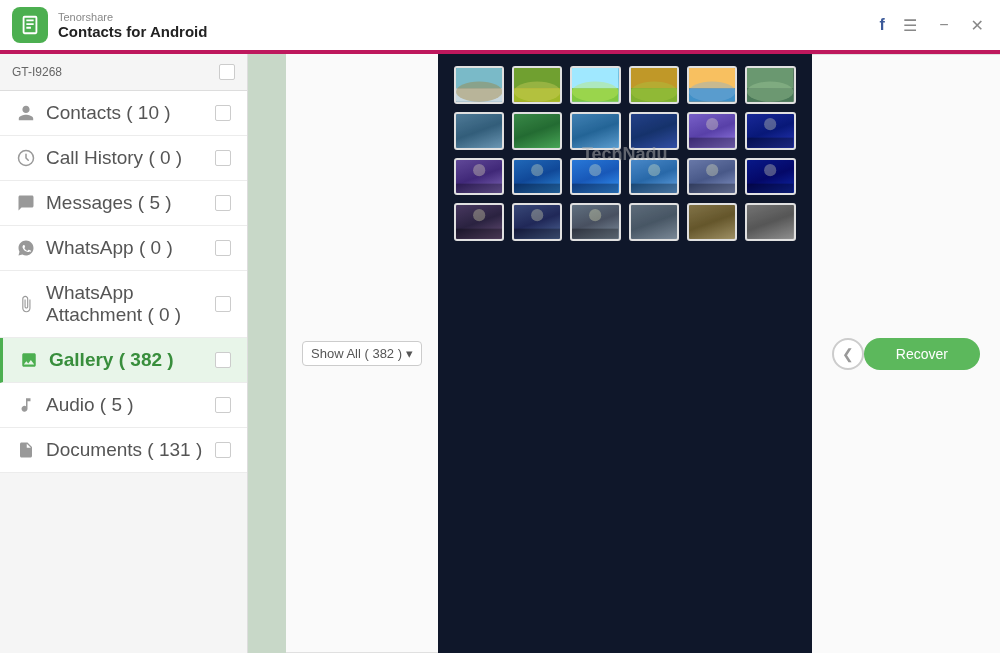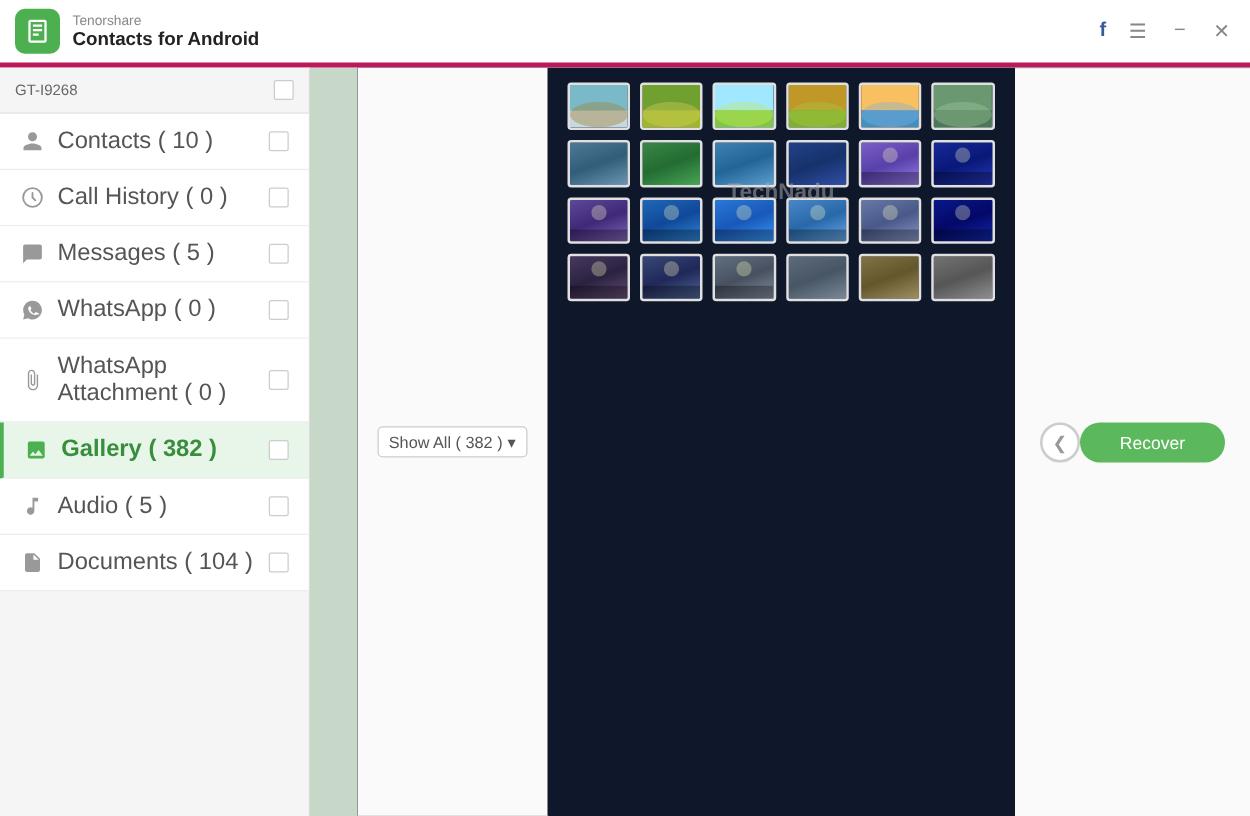--- a/index.html
+++ b/index.html
@@ -391,21 +391,21 @@
       <span class="item-label">Audio ( 5 )</span>
       <div class="item-checkbox"></div>
     </div>
 
     <div class="sidebar-item">
       <div class="item-icon">
         <svg viewBox="0 0 24 24" fill="currentColor">
             <path d="M14 2H6c-1.1 0-2 .9-2 2v16c0 1.1.9 2 2 2h12c1.1 0 2-.9 2-2V8l-6-6zm-1 7V3.5L18.5 9H13z"></path>
           </svg>
       </div>
-      <span class="item-label">Documents ( 104 )</span>
+      <span class="item-label">Documents ( 131 )</span>
       <div class="item-checkbox"></div>
     </div>
   </div>
 
   <div class="content-area">
 
     <div class="content-toolbar">
       <div class="show-all-btn">
         <span>Show All ( 382 )</span>
         <span>▾</span>

